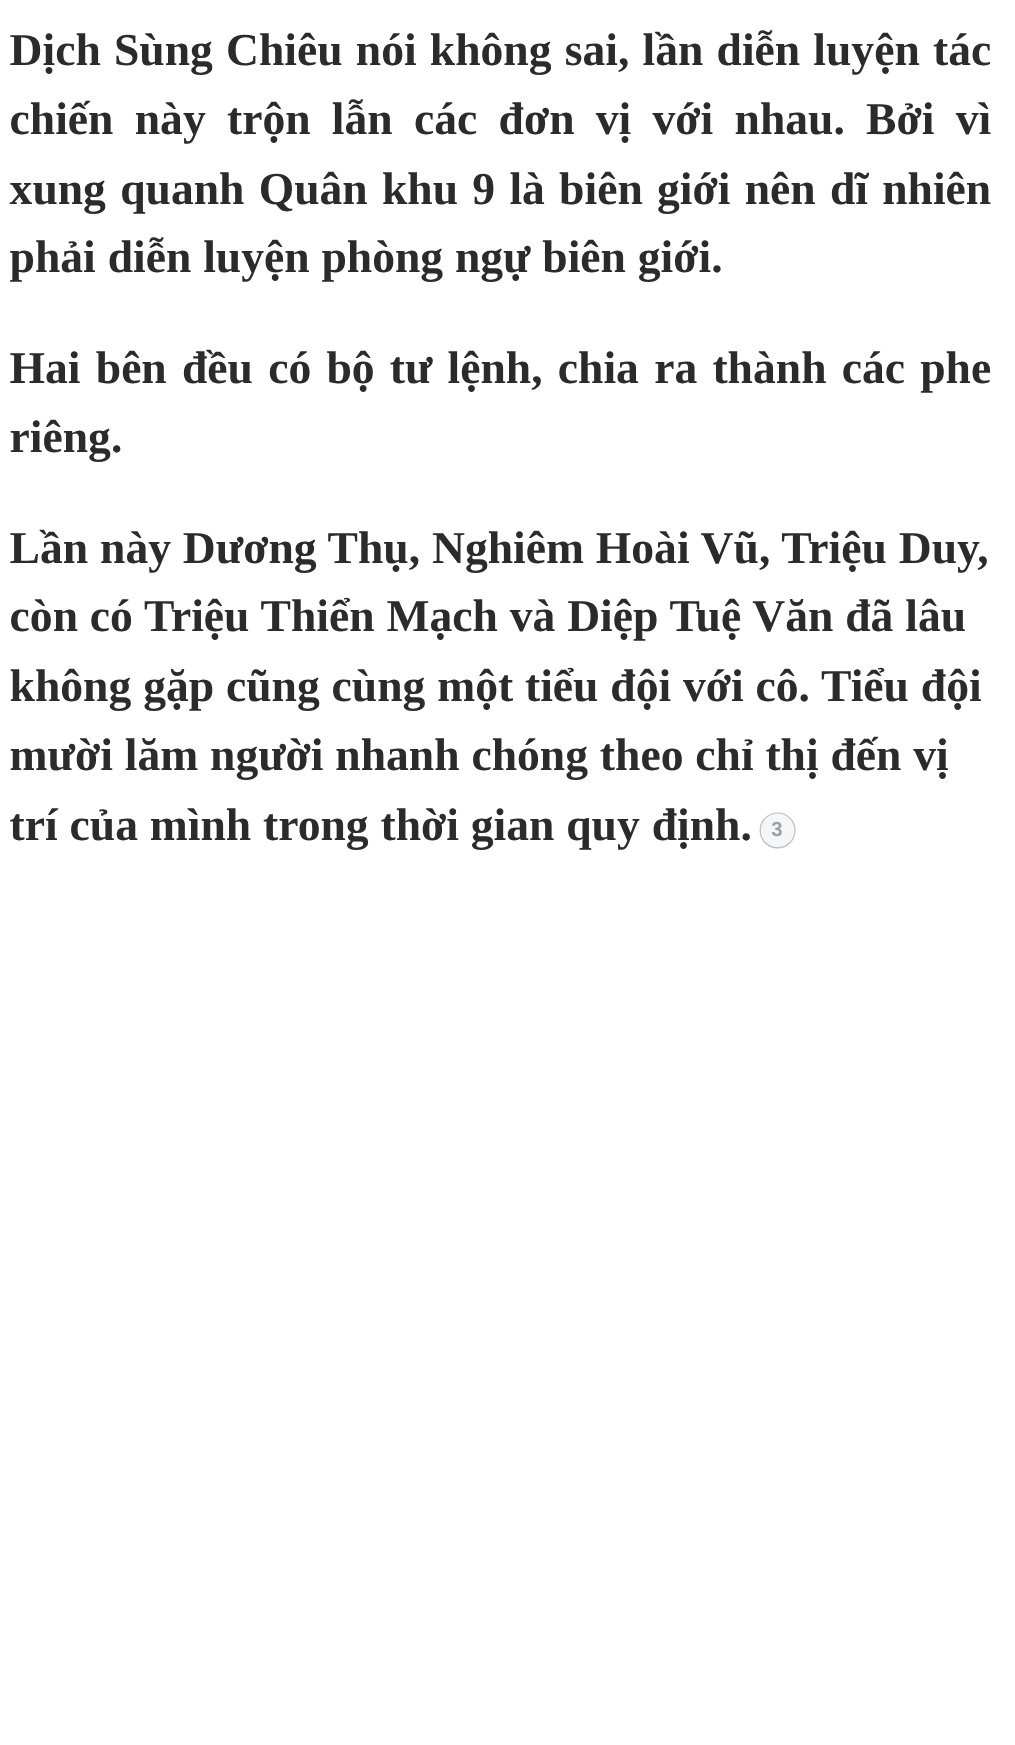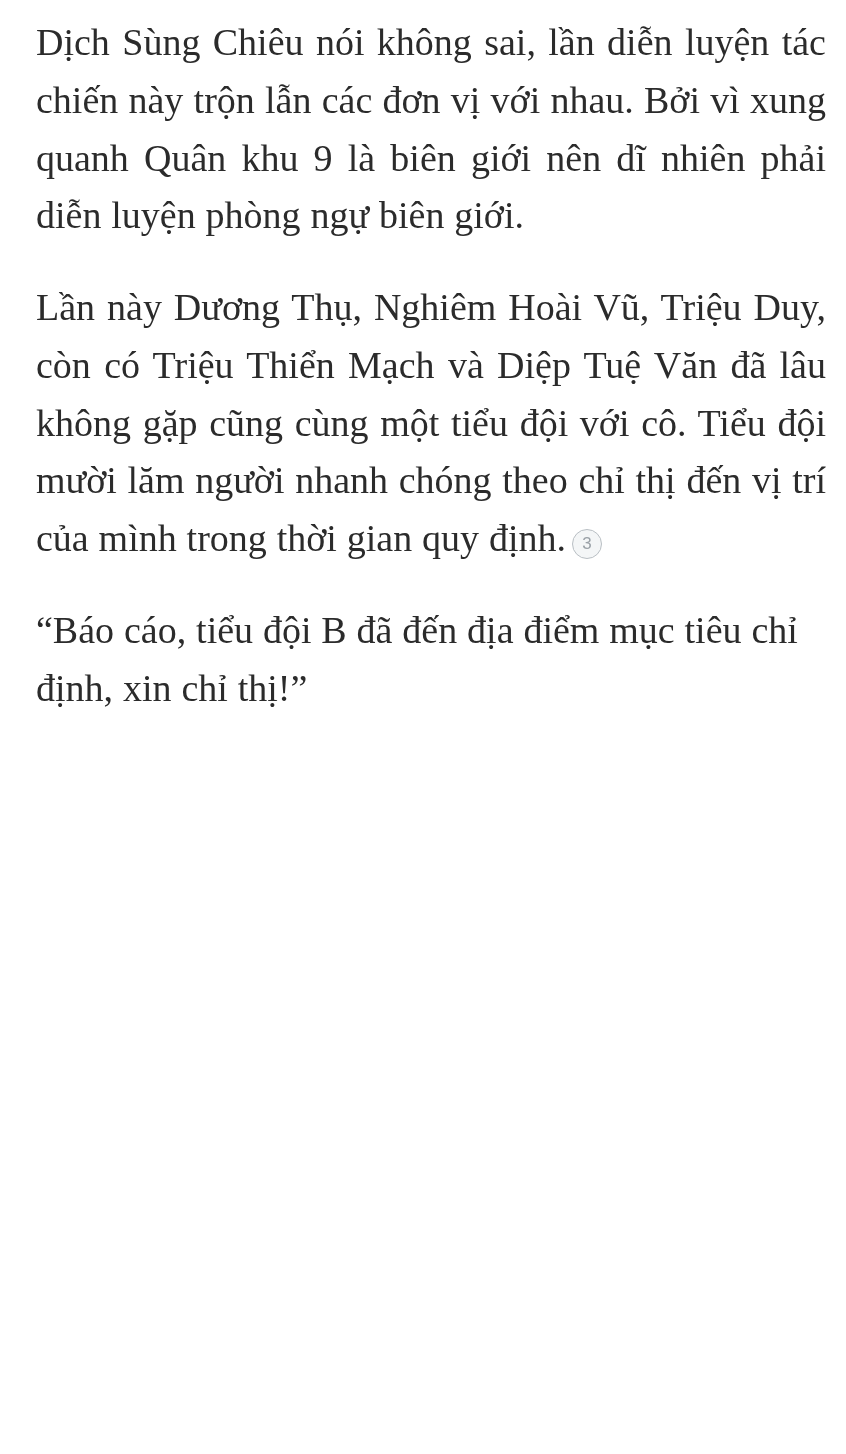--- a/index.html
+++ b/index.html
@@ -10,21 +10,22 @@
   body {
     width: 846px;
     min-height: 1454px;
     font-family: "Liberation Serif", "DejaVu Serif", serif;
     color: #2b2b2b;
     -webkit-font-smoothing: antialiased;
   }
   .reader {
     box-sizing: border-box;
     width: 846px;
-    padding: 14px 20px 20px 36px;
+    padding: 14px 20px 20px 8px;
+    font-weight: bold;
   }
   .para {
     margin: 0 0 34px 0;
     font-size: 38px;
     line-height: 1.52;
     text-align: justify;
     text-justify: inter-word;
     word-spacing: 0.01em;
     color: #2b2b2b;
   }
@@ -51,20 +52,20 @@
     background: #f4f6f7;
   }
 </style>
 </head>
 <body>
 
 <div class="reader">
 
   <p class="para">Dịch Sùng Chiêu nói không sai, lần diễn luyện tác chiến này trộn lẫn các đơn vị với nhau. Bởi vì xung quanh Quân khu 9 là biên giới nên dĩ nhiên phải diễn luyện phòng ngự biên giới.</p>
 
+  <p class="para">Hai bên đều có bộ tư lệnh, chia ra thành các phe riêng.</p>
 
 
   <p class="para"><span>Lần này Dương Thụ, Nghiêm Hoài Vũ, Triệu Duy, còn có Triệu Thiển Mạch và Diệp Tuệ Văn đã lâu không gặp cũng cùng một tiểu đội với cô. Tiểu đội mười lăm người nhanh chóng theo chỉ thị đến vị trí của mình trong thời gian quy định.</span><span class="note-marker">3</span></p>
 
-  <p class="para">“Báo cáo, tiểu đội B đã đến địa điểm mục tiêu chỉ định, xin chỉ thị!”</p>
 
 
 </div>
 
 </body></html>

